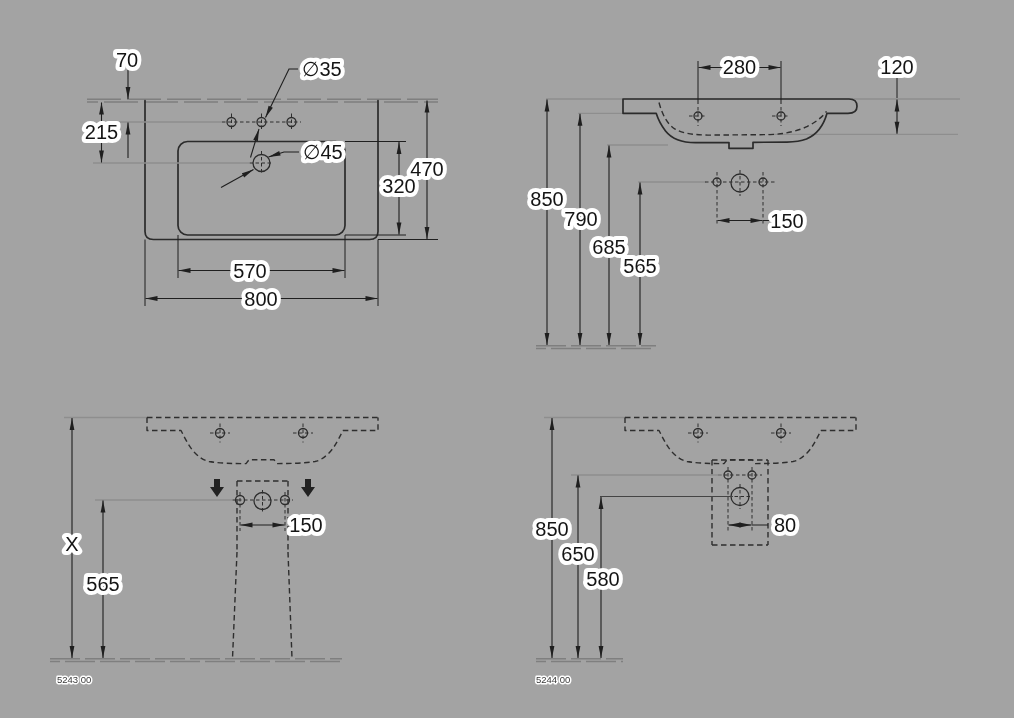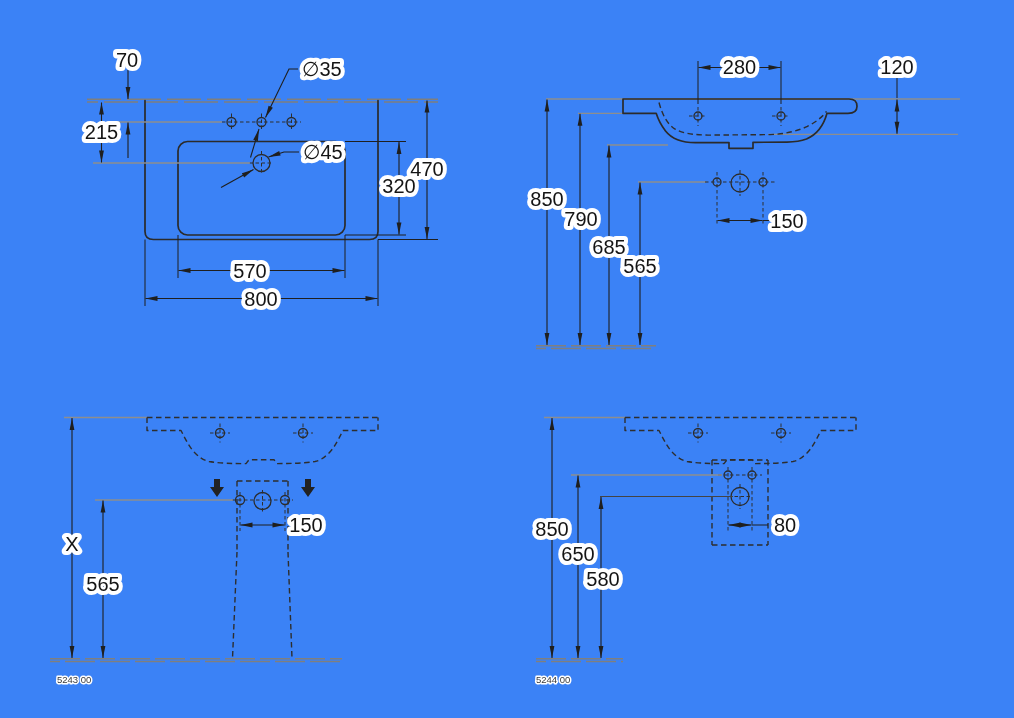--- a/index.html
+++ b/index.html
@@ -1,16 +1,16 @@
 <!DOCTYPE html>
 <html><head>
 <meta charset="utf-8">
 <style>
   html,body{margin:0;padding:0;background:#ffffff;}
-  .page{width:1014px;height:718px;background:#3b82f6;position:relative;overflow:hidden;}
+  .page{width:1014px;height:718px;background:#a3a3a3;position:relative;overflow:hidden;}
   svg{display:block;}
   
   .obj{stroke:#2b2b2b;stroke-width:1.7;fill:none;stroke-linejoin:round;stroke-linecap:round;}
   .objthin{stroke:#2b2b2b;stroke-width:1.3;fill:none;}
   .dash{stroke:#2e2e2e;stroke-width:1.4;fill:none;stroke-dasharray:5.5 3.5;stroke-linejoin:round;}
   .cross{stroke:#2e2e2e;stroke-width:1;fill:none;stroke-dasharray:3.5 2.5;}
   .dim{stroke:#1f1f1f;stroke-width:1.1;fill:none;}
   .ext{stroke:#1f1f1f;stroke-width:1;fill:none;}
   .ref{stroke:#8e8e8e;stroke-width:1.3;fill:none;}
   .ref2{stroke:#444444;stroke-width:1.2;fill:none;}

